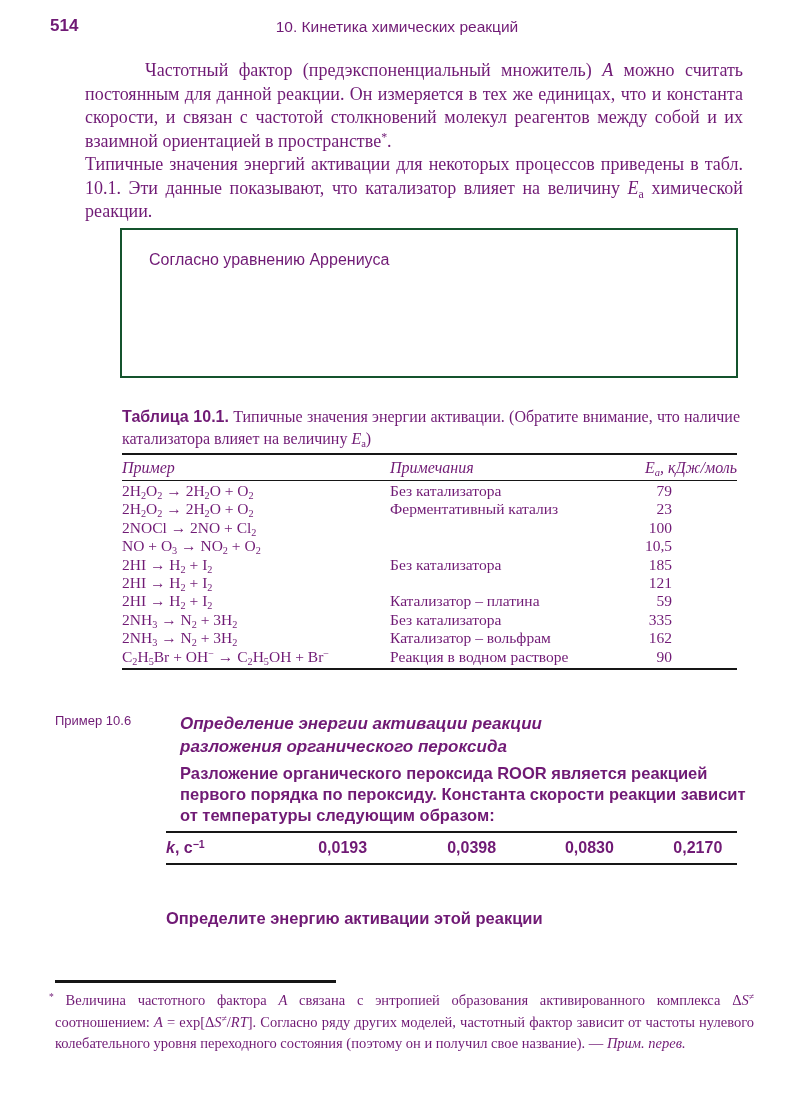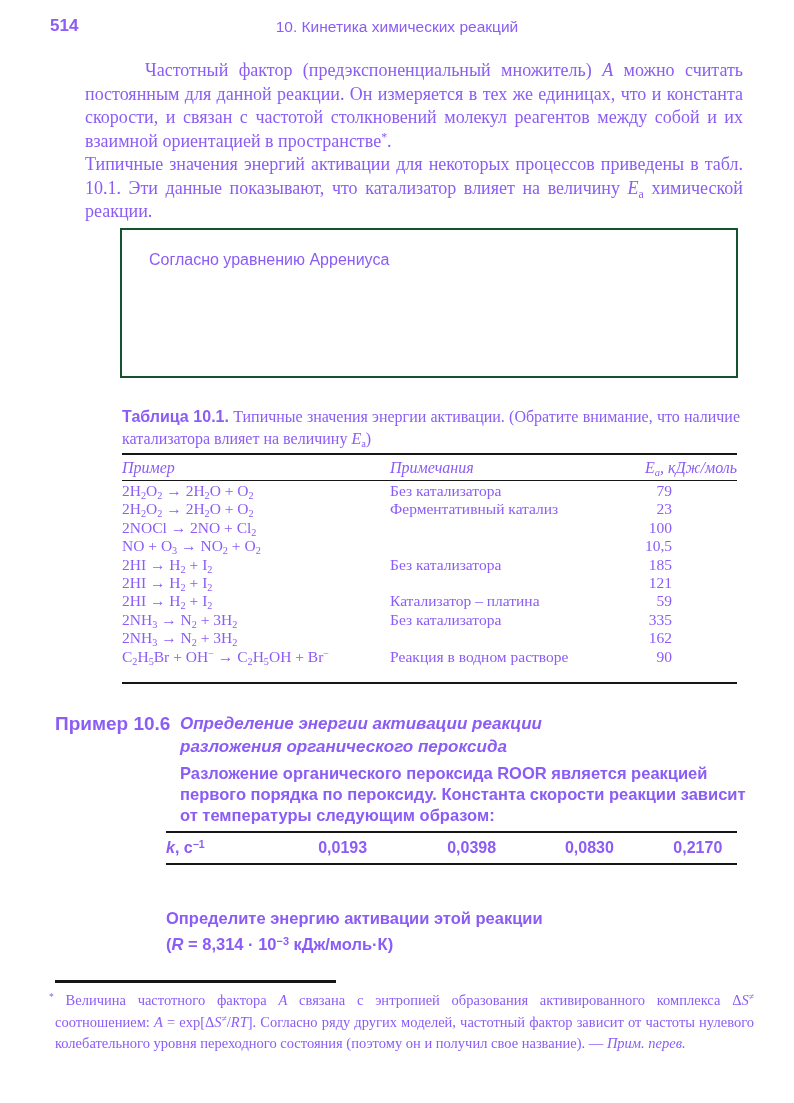--- a/index.html
+++ b/index.html
@@ -1,20 +1,20 @@
 <!DOCTYPE html>
 <html><head>
 <meta charset="utf-8">
 <style>
   html,body{margin:0;padding:0;background:#e8e8e8;}
   .page{
     position:relative;
     width:794px;height:1103px;
     background:#ffffff;
-    color:#8b5cf6;
+    color:#701a75;
     font-family:"Liberation Serif",serif;
     overflow:hidden;
     margin:0 auto;
   }
   sub{font-size:66%;vertical-align:-0.3em;line-height:0;}
   sup{font-size:66%;vertical-align:0.5em;line-height:0;}
 
   
   .pagenum{position:absolute;left:50px;top:16px;font-family:"Liberation Sans",sans-serif;font-weight:bold;font-size:17px;}
   .runhead{position:absolute;left:0;right:0;top:18px;text-align:center;font-family:"Liberation Sans",sans-serif;font-size:15.5px;}
@@ -35,29 +35,29 @@
   .box .expl{margin-top:12px;line-height:22px;}
 
   
   .t1cap{position:absolute;left:122px;top:406px;width:618px;font-size:16px;line-height:21.5px;text-align:justify;}
   .t1cap .lbl{font-family:"Liberation Sans",sans-serif;font-weight:bold;}
   .table1{position:absolute;left:122px;top:453px;width:615px;font-size:15.5px;}
   .table1 .hdr{
     display:flex;border-top:2.5px solid #161616;border-bottom:1.5px solid #161616;
     font-style:italic;font-size:16px;line-height:25px;
   }
-  .table1 .rows{border-bottom:2.5px solid #161616;padding:1px 0 16px;}
+  .table1 .rows{border-bottom:2.5px solid #161616;padding:1px 0 2px;}
   .table1 .row{display:flex;line-height:18.4px;white-space:nowrap;}
   .c1{width:268px;}
   .c2{width:230px;}
   .c3{flex:1;text-align:right;}
   .row .c3{padding-right:65px;box-sizing:border-box;}
 
   
-  .ex-label{position:absolute;left:55px;top:713px;font-family:"Liberation Sans",sans-serif;font-weight:bold;font-size:19px;}
+  .ex-label{position:absolute;left:55px;top:713px;font-family:"Liberation Sans",sans-serif;font-weight:normal;font-size:13px;}
   .ex-content{position:absolute;left:180px;top:713px;width:566px;font-family:"Liberation Sans",sans-serif;font-weight:bold;}
   .ex-title{font-style:italic;font-size:17px;line-height:22.5px;}
   .ex-body{margin-top:5px;font-size:16.5px;line-height:20.8px;}
 
   
   .ex-table{position:absolute;left:166px;top:831px;width:571px;border-top:2.5px solid #161616;border-bottom:2.5px solid #161616;
     font-family:"Liberation Sans",sans-serif;font-weight:bold;font-size:16px;}
   .ex-table .trow{display:flex;align-items:center;height:27px;border-bottom:1.5px solid #161616;}
   .ex-table .krow{display:flex;align-items:center;height:30px;border-bottom:none;gap:32px;}
   .rc-label{width:124px;}
@@ -135,20 +135,21 @@
         <div class="c2">Катализатор – платина</div>
         <div class="c3">59</div>
       </div>
       <div class="row">
         <div class="c1">2NH<sub>3</sub> → N<sub>2</sub> + 3H<sub>2</sub></div>
         <div class="c2">Без катализатора</div>
         <div class="c3">335</div>
       </div>
       <div class="row">
         <div class="c1">2NH<sub>3</sub> → N<sub>2</sub> + 3H<sub>2</sub></div>
+        <div class="c2">Катализатор – вольфрам</div>
         <div class="c3">162</div>
       </div>
       <div class="row">
         <div class="c1">C<sub>2</sub>H<sub>5</sub>Br + OH<sup>−</sup> → C<sub>2</sub>H<sub>5</sub>OH + Br<sup>−</sup></div>
         <div class="c2">Реакция в водном растворе</div>
         <div class="c3">90</div>
       </div>
     </div>
   </div>
 
@@ -166,19 +167,18 @@
       <div class="rc-label"><i>k</i>, с<sup>−1</sup></div>
       <div class="rc0">0,0193</div>
       <div class="rc1">0,0398</div>
       <div class="rc2">0,0830</div>
       <div class="rc3">0,2170</div>
     </div>
   </div>
 
   <div class="ex-task">
     <div>Определите энергию активации этой реакции</div>
-    <div>(<i>R</i> = 8,314 · 10<sup>−3</sup> кДж/моль·К)</div>
   </div>
 
   <div class="fn-rule"></div>
   <div class="footnote"><sup>*</sup> Величина частотного фактора <i>A</i> связана с энтропией образования активированного комплекса Δ<i>S</i><sup>≠</sup> соотношением: <i>A</i> = exp[Δ<i>S</i><sup>≠</sup>/<i>RT</i>]. Согласно ряду других моделей, частотный фактор зависит от частоты нулевого колебательного уровня переходного состояния (поэтому он и получил свое название). — <i>Прим. перев.</i></div>
 
 </div>
 
 </body></html>

